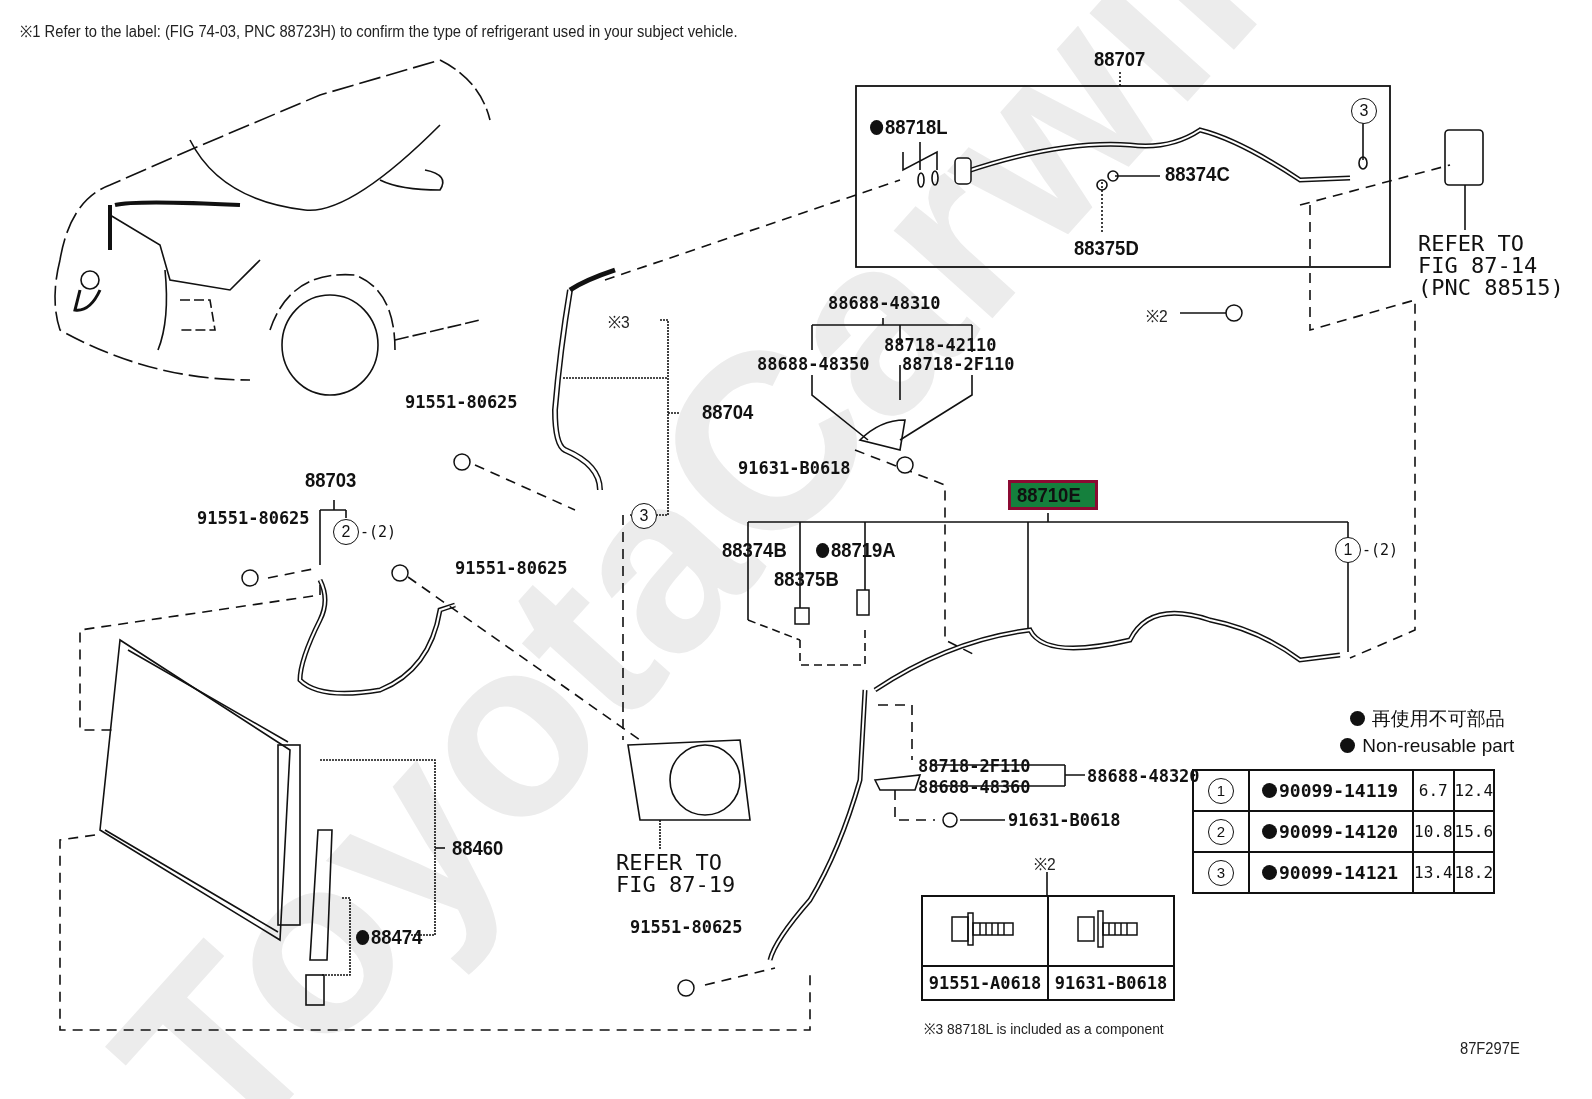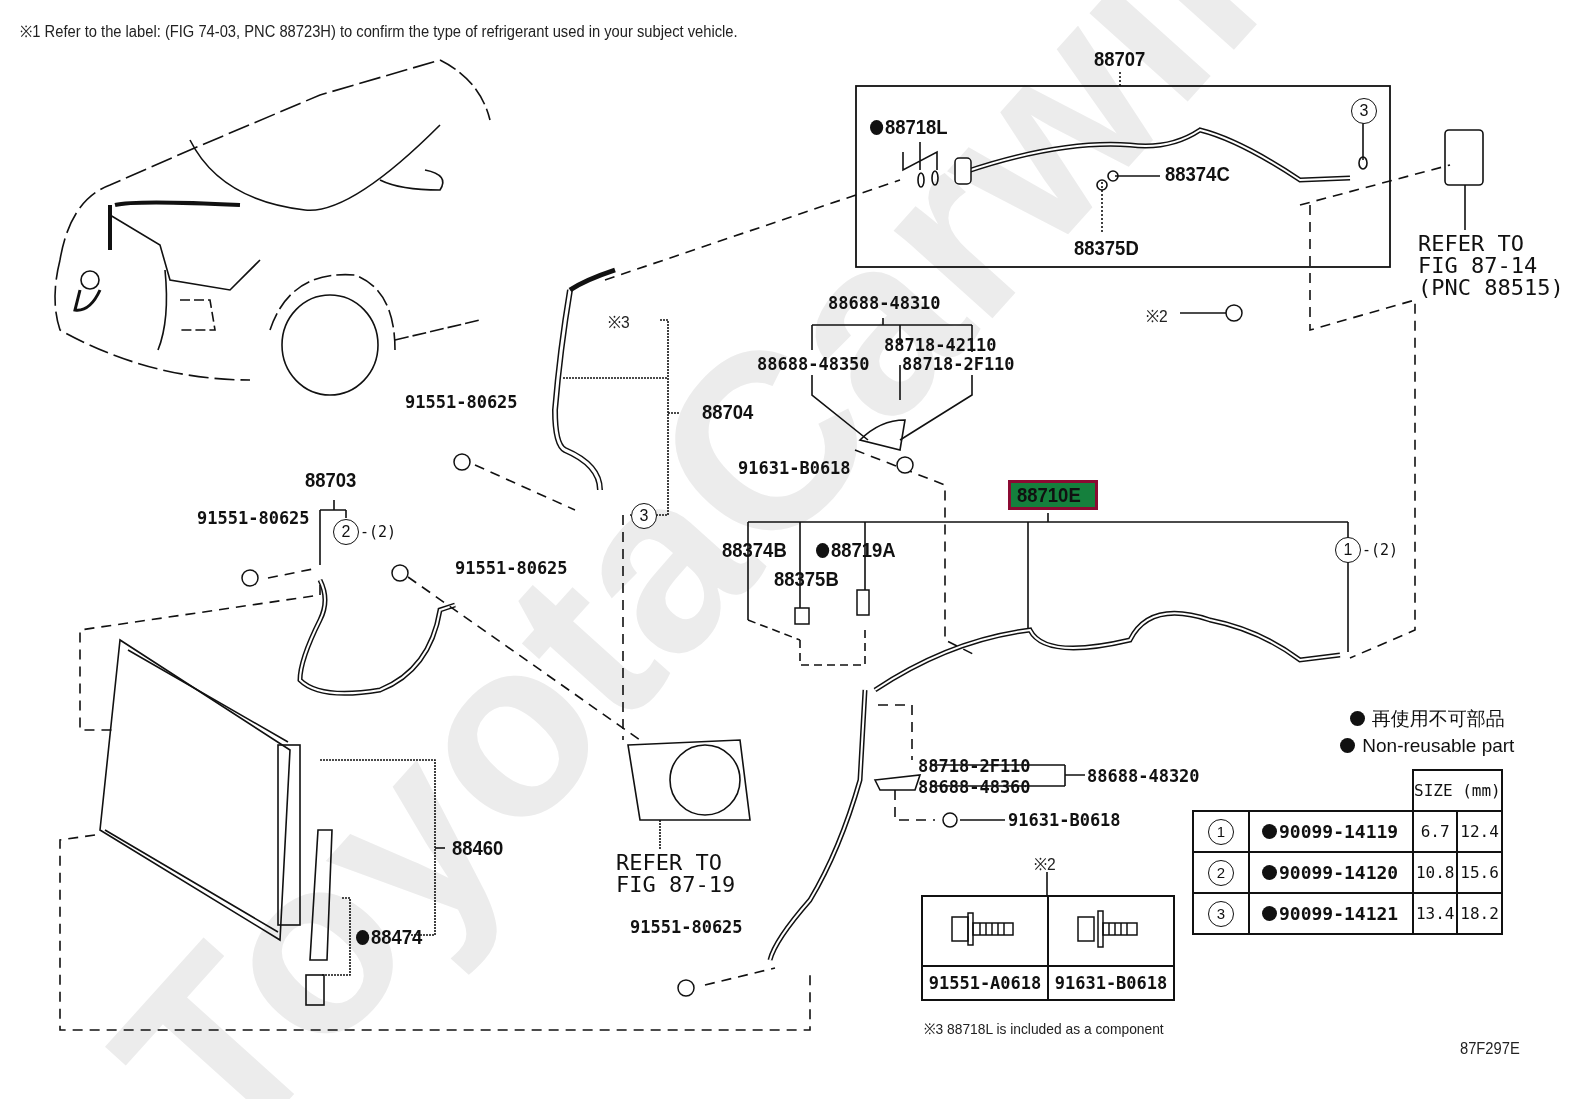--- a/index.html
+++ b/index.html
@@ -226,24 +226,20 @@
     </tr>
     <tr style="height:34px;">
       <td>91551-A0618</td>
       <td>91631-B0618</td>
     </tr>
   </tbody>
     </table>
 
   <table class="size z1" style="left:1192px;top:769px;">
     <tbody>
-        <tr>
-      <td class="blank" colspan="2" style="border:none;"></td>
-      <td colspan="2">SIZE (mm)</td>
-    </tr>
     <tr>
       <td style="width:54px;"><span class="circ-in">1</span></td>
       <td class="pn"><span class="dot"></span><span>90099-14119</span></td>
       <td>6.7</td>
       <td>12.4</td>
     </tr>
     <tr>
       <td><span class="circ-in">2</span></td>
       <td class="pn"><span class="dot"></span><span>90099-14120</span></td>
       <td>10.8</td>

